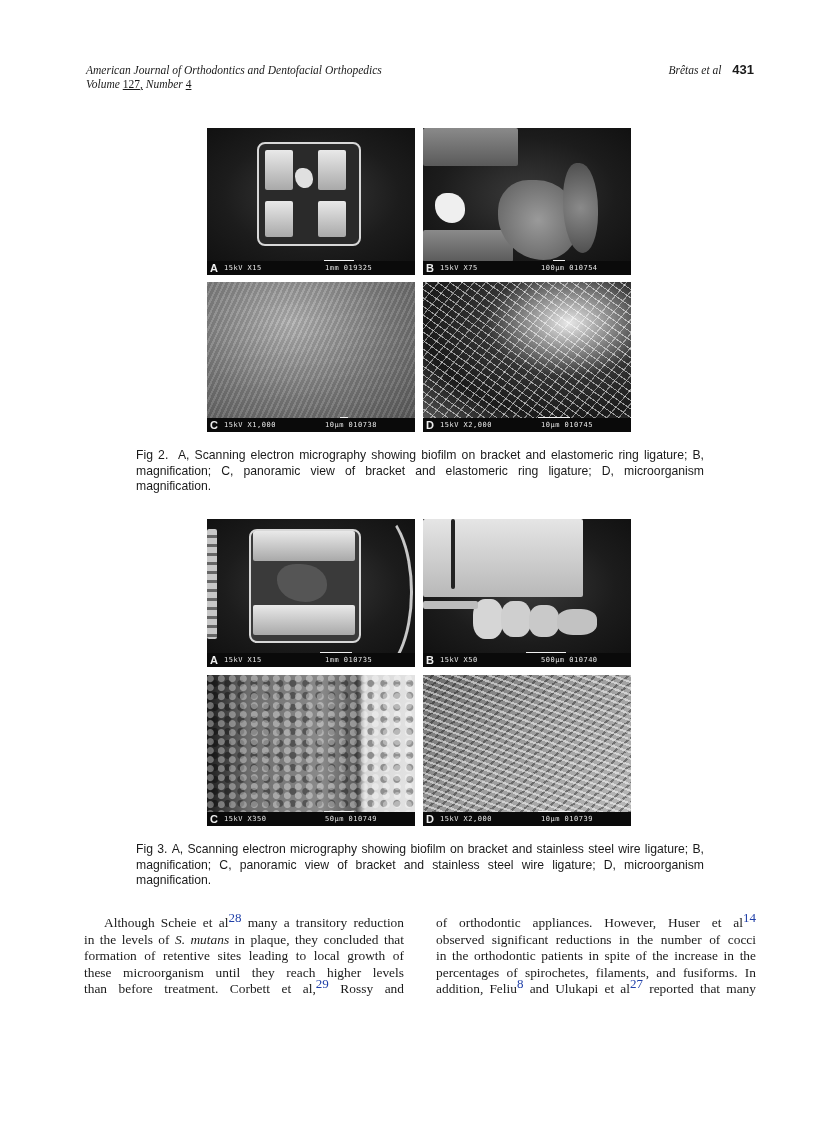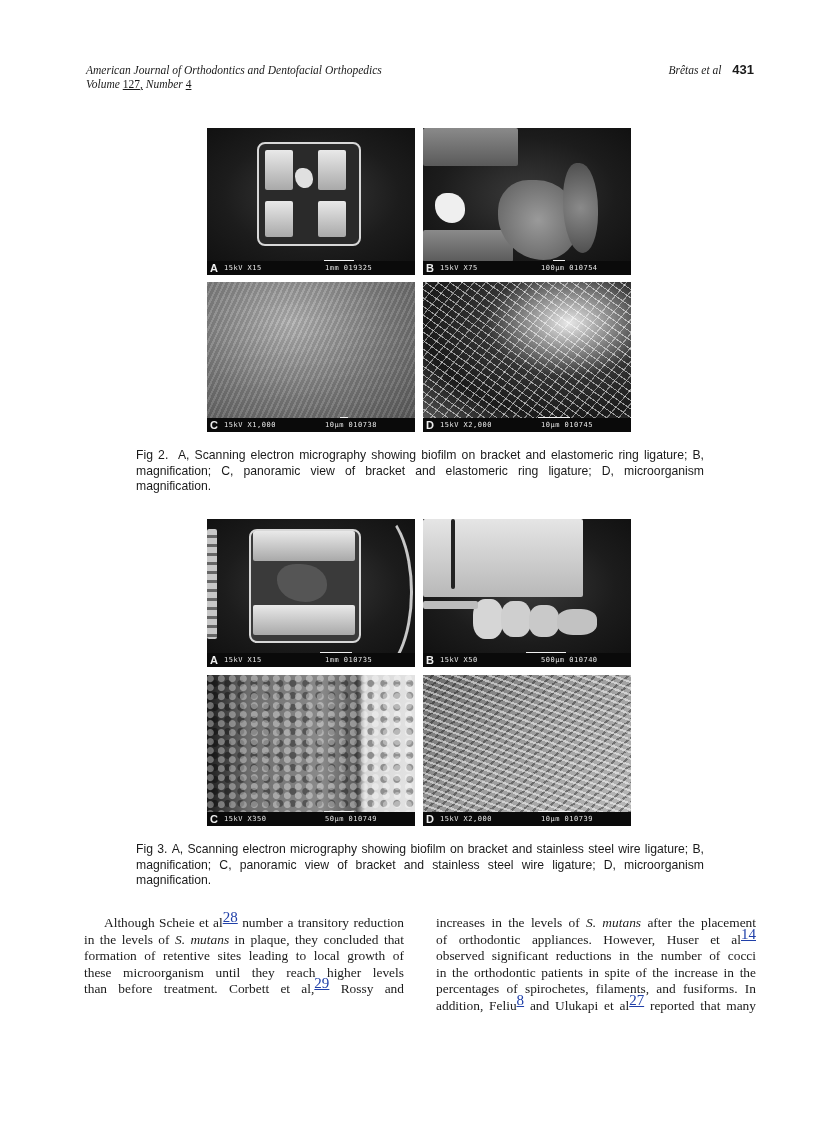--- a/index.html
+++ b/index.html
@@ -68,21 +68,21 @@
   .caption b { font-weight: normal; }
   #cap2 { top: 448px; }
   #cap3 { top: 842px; }
 
   .col { position: absolute; top: 915px; width: 320px; font-family: "Liberation Serif", serif;
          font-size: 13.4px; line-height: 16.6px; text-align: justify; color: #1a1a1a; }
   .col .line { display: block; text-align: justify; text-align-last: justify; height: 16.6px; white-space: nowrap; }
   #col-left { left: 84px; }
   #col-right { left: 436px; }
   .col .indent { padding-left: 20px; }
-  sup { font-size: 15px; color: #1f3fa8; line-height: 0; vertical-align: 5px; text-decoration: underline; }
+  sup { font-size: 13px; color: #1f3fa8; line-height: 0; vertical-align: 5px; }
   i { font-style: italic; }
 </style>
 </head>
 <body>
 
 <div class="running-head">
   <div>American Journal of Orthodontics and Dentofacial Orthopedics</div>
   <div>
     <span>Volume</span>
     <span class="vol-num">127</span><span class="vol-num">,</span>
@@ -205,27 +205,26 @@
       <span class="scale">10µm  010739</span>
     </div>
   </div>
 </div>
 
 <div class="caption" id="cap3">
   <b>Fig 3.</b>&nbsp;<b>A,</b><span> Scanning electron micrography showing biofilm on bracket and stainless steel wire ligature; </span><b>B,</b><span> magnification; </span><b>C,</b><span> panoramic view of bracket and stainless steel wire ligature; </span><b>D,</b><span> microorganism magnification.</span>
 </div>
 
 <div class="col" id="col-left">
-  <span class="line indent"><span>Although Scheie et al</span><sup>28</sup><span> number a transitory reduction</span></span>
+  <span class="line indent"><span>Although Scheie et al</span><sup>28</sup><span> many a transitory reduction</span></span>
   <span class="line"><span>in the levels of </span><i>S. mutans</i><span> in plaque, they concluded that</span></span>
   <span class="line">formation of retentive sites leading to local growth of</span>
   <span class="line">these microorganism until they reach higher levels</span>
   <span class="line"><span>than before treatment. Corbett et al,</span><sup>29</sup><span> Rossy and</span></span>
 </div>
 
 <div class="col" id="col-right">
-  <span class="line"><span>increases in the levels of </span><i>S. mutans</i><span> after the placement</span></span>
   <span class="line"><span>of orthodontic appliances. However, Huser et al</span><sup>14</sup></span>
   <span class="line">observed significant reductions in the number of cocci</span>
   <span class="line">in the orthodontic patients in spite of the increase in the</span>
   <span class="line">percentages of spirochetes, filaments, and fusiforms. In</span>
   <span class="line"><span>addition, Feliu</span><sup>8</sup><span> and Ulukapi et al</span><sup>27</sup><span> reported that many</span></span>
 </div>
 
 </body></html>

